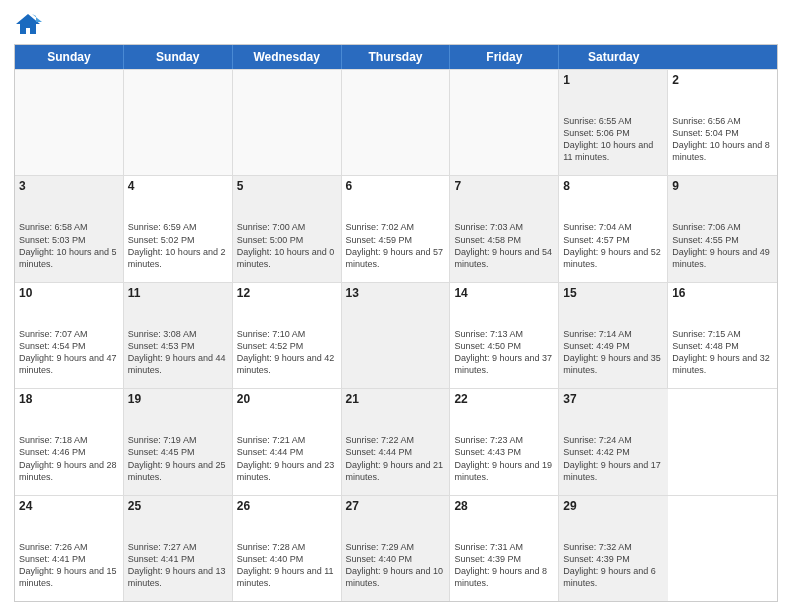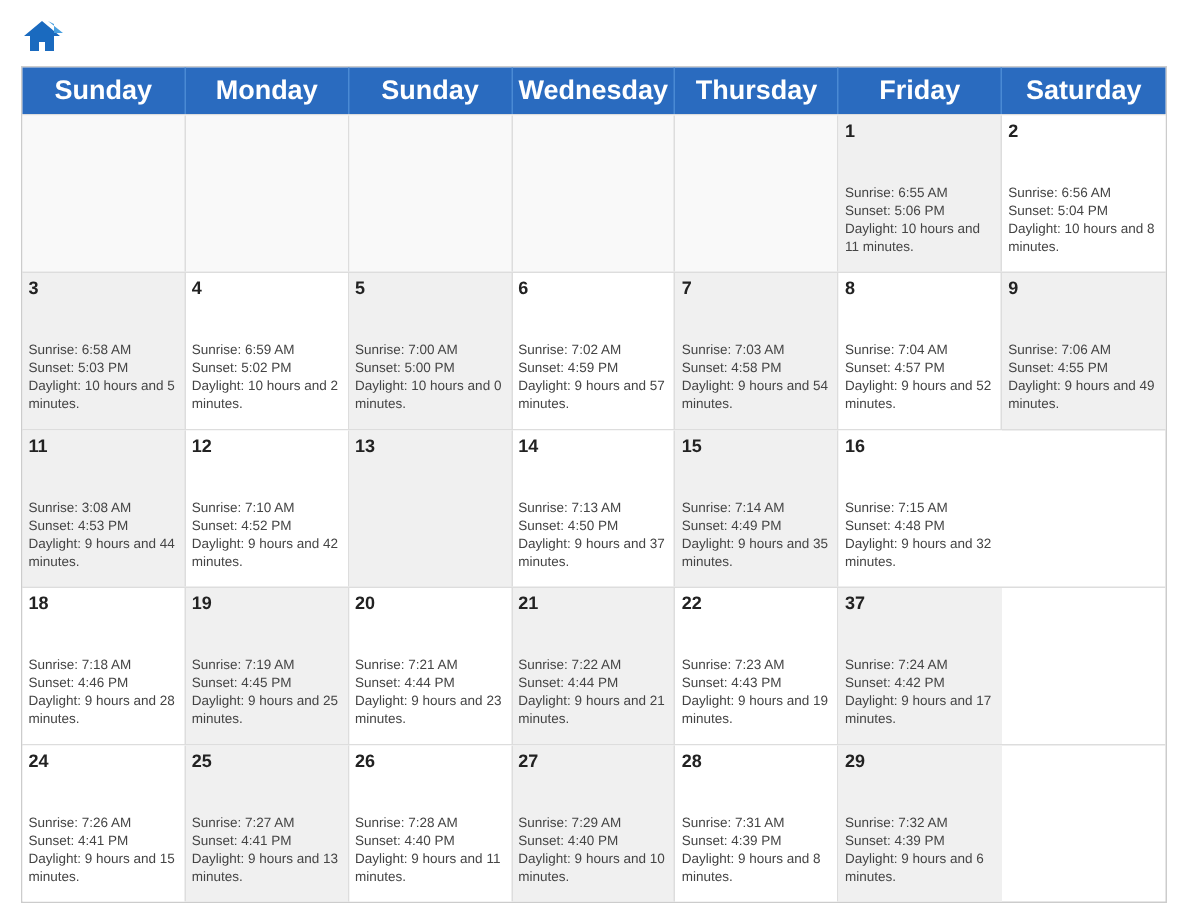--- a/index.html
+++ b/index.html
@@ -58,21 +58,21 @@
       flex-direction: column;
       border: 1px solid #ccc;
     }
     .cal-header-row {
       display: grid;
       grid-template-columns: repeat(7, 1fr);
       background: #2a6bbf;
     }
     .cal-header-cell {
       color: #fff;
-      font-size: 18px;
+      font-size: 12px;
       font-weight: bold;
       text-align: center;
       padding: 5px 2px;
       border-right: 1px solid #4a8ad4;
     }
     .cal-header-cell:last-child { border-right: none; }
     .cal-body {
       flex: 1;
       display: flex;
       flex-direction: column;
@@ -126,21 +126,20 @@
     </div>
     <div class="title-area">
       <div class="month-title"></div>
       <div class="subtitle"></div>
     </div>
   </div>
 
   <div class="calendar">
     <div class="cal-header-row" id="cal-header">
         <div class="cal-header-cell">Sunday</div>
-        <div class="cal-header-cell">Monday</div>
         <div class="cal-header-cell">Sunday</div>
         <div class="cal-header-cell">Wednesday</div>
         <div class="cal-header-cell">Thursday</div>
         <div class="cal-header-cell">Friday</div>
         <div class="cal-header-cell">Saturday</div>
       </div>
     <div class="cal-body" id="cal-body">
         <div class="cal-row">
           <div class="cal-cell empty"></div>
           <div class="cal-cell empty"></div>
@@ -198,20 +197,26 @@
 Daylight: 9 hours and 52 minutes.</div>
           </div>
           <div class="cal-cell shaded">
             <span class="day-num">9</span>
             <div class="cell-text">Sunrise: 7:06 AM
 Sunset: 4:55 PM
 Daylight: 9 hours and 49 minutes.</div>
           </div>
         </div>
         <div class="cal-row">
+          <div class="cal-cell">
+            <span class="day-num">10</span>
+            <div class="cell-text">Sunrise: 7:07 AM
+Sunset: 4:54 PM
+Daylight: 9 hours and 47 minutes.</div>
+          </div>
           <div class="cal-cell shaded">
             <span class="day-num">11</span>
             <div class="cell-text">Sunrise: 3:08 AM
 Sunset: 4:53 PM
 Daylight: 9 hours and 44 minutes.</div>
           </div>
           <div class="cal-cell">
             <span class="day-num">12</span>
             <div class="cell-text">Sunrise: 7:10 AM
 Sunset: 4:52 PM

